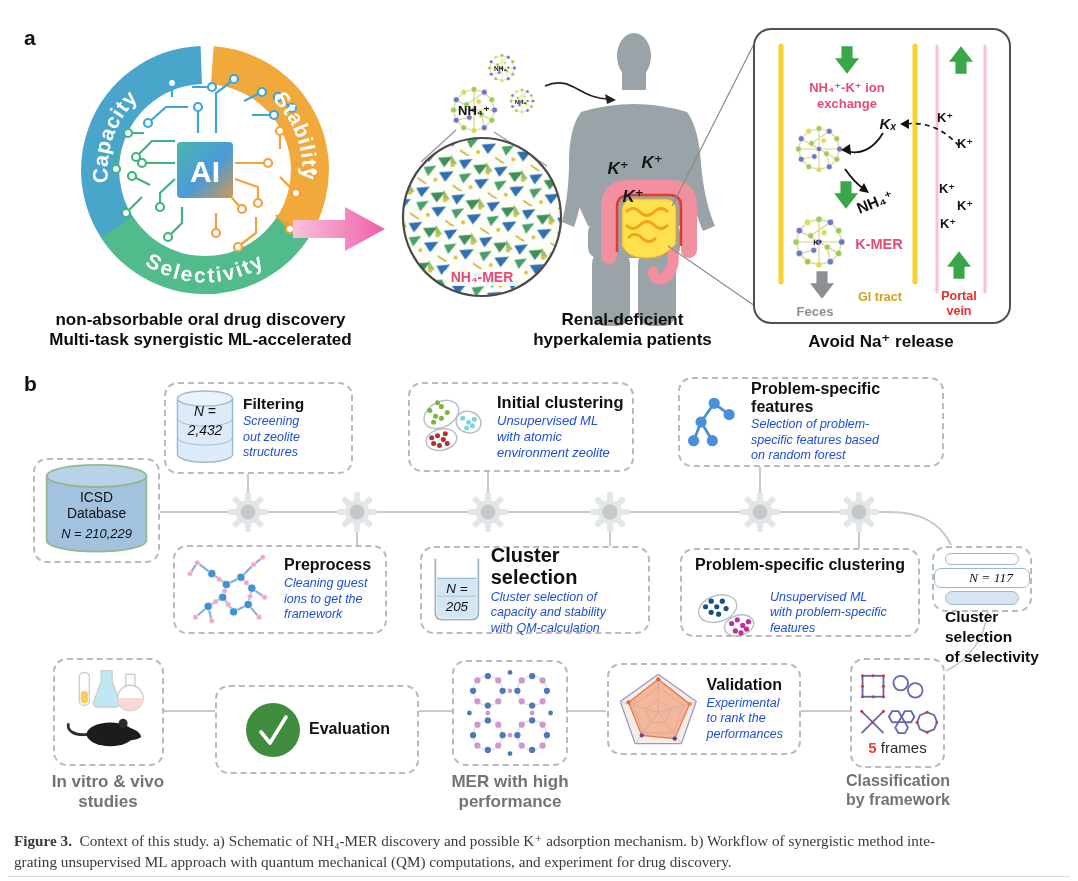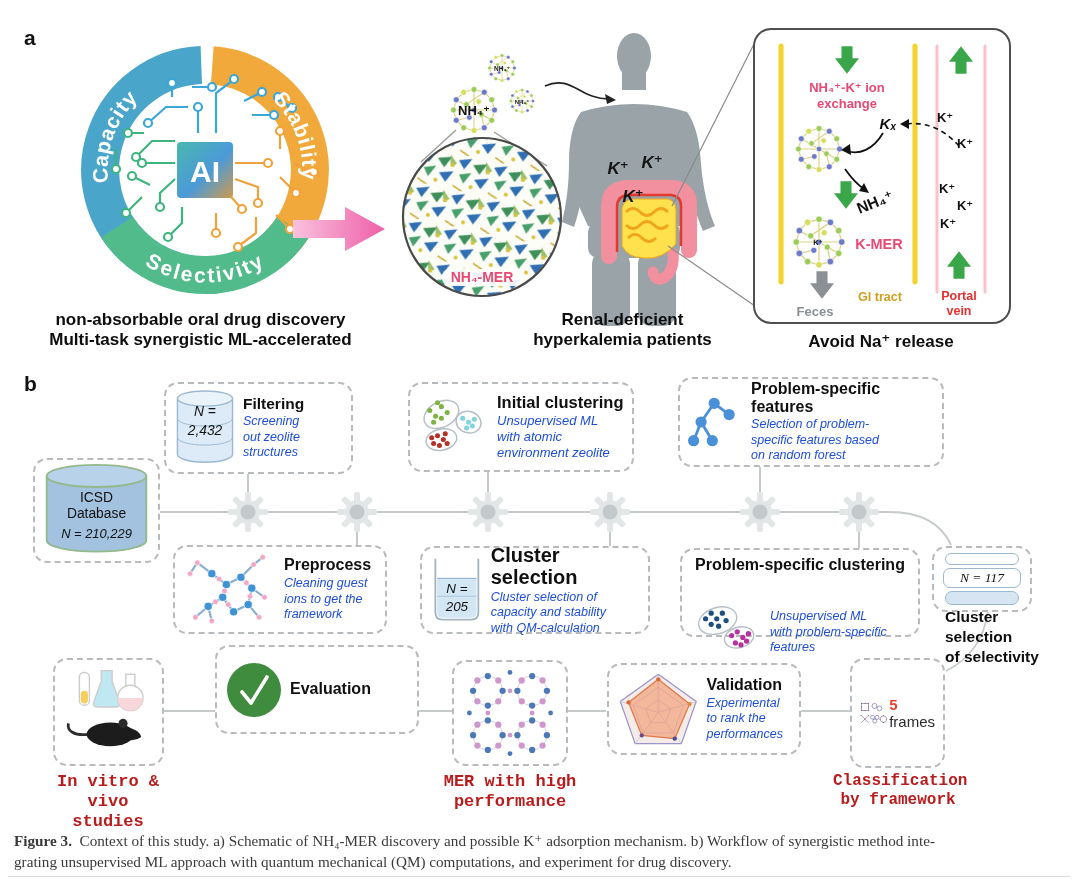--- a/index.html
+++ b/index.html
@@ -7,21 +7,21 @@
        font-family:"Liberation Sans","DejaVu Sans",sans-serif;color:#111;}
   .abs{position:absolute;}
   .plabel{font-size:21px;font-weight:bold;color:#111;}
   .acap{font-size:17px;font-weight:bold;text-align:center;line-height:20px;color:#0d0d0d;}
   
   .wbox{position:absolute;border:2px dashed #b7bbbd;border-radius:14px;background:#fff;
         box-sizing:border-box;display:flex;align-items:center;gap:7px;padding:5px 8px;}
   .wcol{display:flex;flex-direction:column;justify-content:center;}
   .wtitle{font-weight:bold;font-size:15.5px;color:#101010;line-height:1.1;margin-bottom:2px;}
   .wdesc{font-style:italic;font-size:12.5px;color:#1d4ed8;line-height:1.24;}
-  .blabel{position:absolute;font-weight:bold;font-size:16.5px;line-height:1.18;color:#b91c1c;text-align:center;font-family:Liberation Mono, monospace;}
+  .blabel{position:absolute;font-weight:bold;font-size:16.5px;line-height:1.18;color:#737373;text-align:center;}
   .mathtxt{font-family:"Liberation Serif","DejaVu Serif",serif;font-style:italic;}
   .dish{border:1.5px solid #9db8d2;border-radius:7px;background:#fff;}
   .mechpanel{position:absolute;left:753px;top:28px;width:258px;height:296px;border:2.2px solid #4f4f4f;
              border-radius:18px;background:#fff;box-sizing:border-box;}
   .caption{position:absolute;left:14px;top:830px;width:1052px;
            font-family:"Liberation Serif","DejaVu Serif",serif;font-size:15.2px;color:#3a3a3a;line-height:21px;}
   .capline{display:block;}
   svg text{font-family:"Liberation Sans","DejaVu Sans",sans-serif;}
   .hairline{position:absolute;left:8px;top:876px;width:1062px;height:1px;background:#c9c9c9;opacity:.7;}
 </style>
@@ -439,21 +439,21 @@
       <text x="30" y="61" text-anchor="middle" font-size="15" fill="#101010" font-style="italic" font-family="Liberation Serif, DejaVu Serif, serif">205</text>
     </svg>
     <div class="wcol">
       <span class="wtitle" style="font-size:20px;">Cluster selection</span>
       <span class="wdesc" style="max-width:130px;">Cluster selection of capacity and stability with QM-calculation</span>
     </div>
   </div>
 
   <div class="wbox" style="left:680px;top:548px;width:240px;height:89px;flex-direction:column;align-items:stretch;gap:14px;padding:6px 10px;">
     <span class="wtitle" style="font-size:16px;text-align:center;">Problem-specific clustering</span>
-    <div style="display:flex;align-items:flex-end;gap:8px;margin-top:12px;">
+    <div style="display:flex;align-items:flex-start;gap:8px;">
       <svg width="70" height="54" viewBox="0 0 74 58">
         <g fill="none" stroke="#b6bfc6" stroke-width="1.5">
           <ellipse cx="27" cy="20" rx="21" ry="14" transform="rotate(-18 27 20)"></ellipse>
           <ellipse cx="50" cy="38" rx="16" ry="11" transform="rotate(-15 50 38)"></ellipse>
         </g>
         <g fill="#1c4e80">
             <circle cx="14" cy="18" r="2.8"></circle>
             <circle cx="20" cy="12" r="2.8"></circle>
             <circle cx="26" cy="18" r="2.8"></circle>
             <circle cx="32" cy="12" r="2.8"></circle>
@@ -470,21 +470,21 @@
             <circle cx="52" cy="46" r="2.8"></circle>
             <circle cx="58" cy="42" r="2.8"></circle>
           </g>
       </svg>
       <span class="wdesc" style="max-width:118px;">Unsupervised ML with problem-specific features</span>
     </div>
   </div>
 
   <div class="wbox" style="left:932px;top:546px;width:100px;height:66px;flex-direction:column;justify-content:center;gap:3px;padding:5px;">
     <div class="dish" style="width:72px;height:10px;"></div>
-    <div class="dish" style="width:76px;height:18px;display:flex;align-items:center;justify-content:center;">
+    <div class="dish" style="width:76px;height:18px;display:flex;align-items:center;justify-content:center;padding-left:18px;">
       <span class="mathtxt" style="font-size:13.5px;color:#101010;">N = 117</span>
     </div>
     <div class="dish" style="width:72px;height:12px;background:#d7e5f3;"></div>
   </div>
   <div class="abs" style="left:945px;top:607px;font-weight:bold;font-size:15.5px;line-height:20px;color:#0d0d0d;">
     <span class="capline">Cluster</span>
     <span class="capline">selection</span>
     <span class="capline">of selectivity</span>
   </div>
 
@@ -502,21 +502,21 @@
         <path d="M70,66 q14,3 16,11 q-8,6 -18,2 z" fill="#1c1c1c"></path>
         <circle cx="66" cy="62" r="5" fill="#2b2b2b"></circle>
       </g>
     </svg>
   </div>
   <div class="blabel" style="left:33px;top:772px;width:150px;font-size:17px;">
     <span class="capline">In vitro &amp; vivo</span>
     <span class="capline">studies</span>
   </div>
 
-  <div class="wbox" style="left:215px;top:645px;width:204px;height:89px;">
+  <div class="wbox" style="left:215px;top:685px;width:204px;height:89px;justify-content:center;">
     <svg width="58" height="58" viewBox="0 0 58 58">
       <circle cx="29" cy="29" r="27" fill="#3f8c3f"></circle>
       <path d="M17,31 L26,42 L42,16" stroke="#fff" stroke-width="3.6" fill="none" stroke-linecap="round" stroke-linejoin="round"></path>
     </svg>
     <div class="wcol">
       <span class="wtitle" style="font-size:16px;">Evaluation</span>
     </div>
   </div>
 
   <div class="wbox" style="left:452px;top:660px;width:116px;height:106px;justify-content:center;">
@@ -562,21 +562,21 @@
       <circle cx="70" cy="82" r="2.6" fill="#4a4a8a"></circle>
         <circle cx="30" cy="78" r="2.6" fill="#6a4a8a"></circle>
       <circle cx="14" cy="38" r="2.6" fill="#d86a35"></circle>
     </svg>
     <div class="wcol">
       <span class="wtitle" style="font-size:16px;">Validation</span>
       <span class="wdesc" style="max-width:86px;">Experimental to rank the performances</span>
     </div>
   </div>
 
-  <div class="wbox" style="left:850px;top:658px;width:95px;height:110px;justify-content:center;gap:2px;">
+  <div class="wbox" style="left:850px;top:658px;width:95px;height:110px;flex-direction:column;justify-content:center;gap:2px;">
     <svg width="80" height="66" viewBox="0 0 88 72">
       <g stroke="#6468a8" stroke-width="2" fill="none">
         <rect x="5" y="5" width="23" height="23"></rect>
         <circle cx="47" cy="13" r="8"></circle>
           <circle cx="63" cy="21" r="8"></circle>
         <line x1="16" y1="56" x2="4" y2="44"></line>
           <line x1="16" y1="56" x2="28" y2="44"></line>
         <line x1="16" y1="56" x2="4" y2="68"></line>
           <line x1="16" y1="56" x2="28" y2="68"></line>
         <polygon points="48,50 44.5,56.1 37.5,56.1 34,50 37.5,43.9 44.5,43.9"></polygon>

